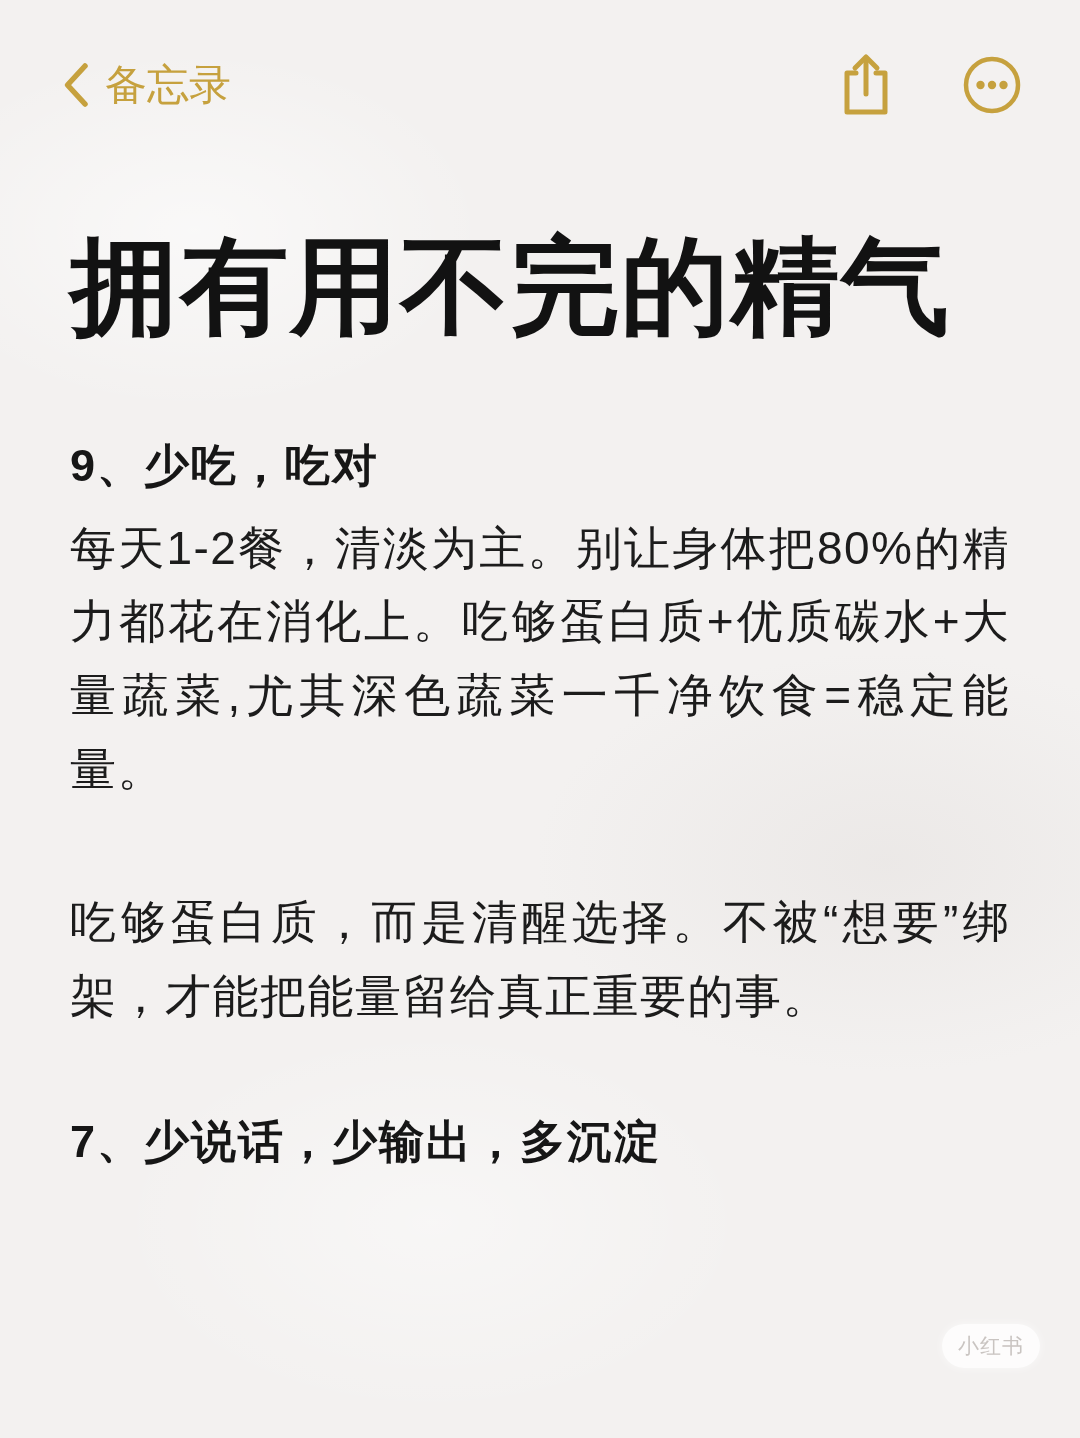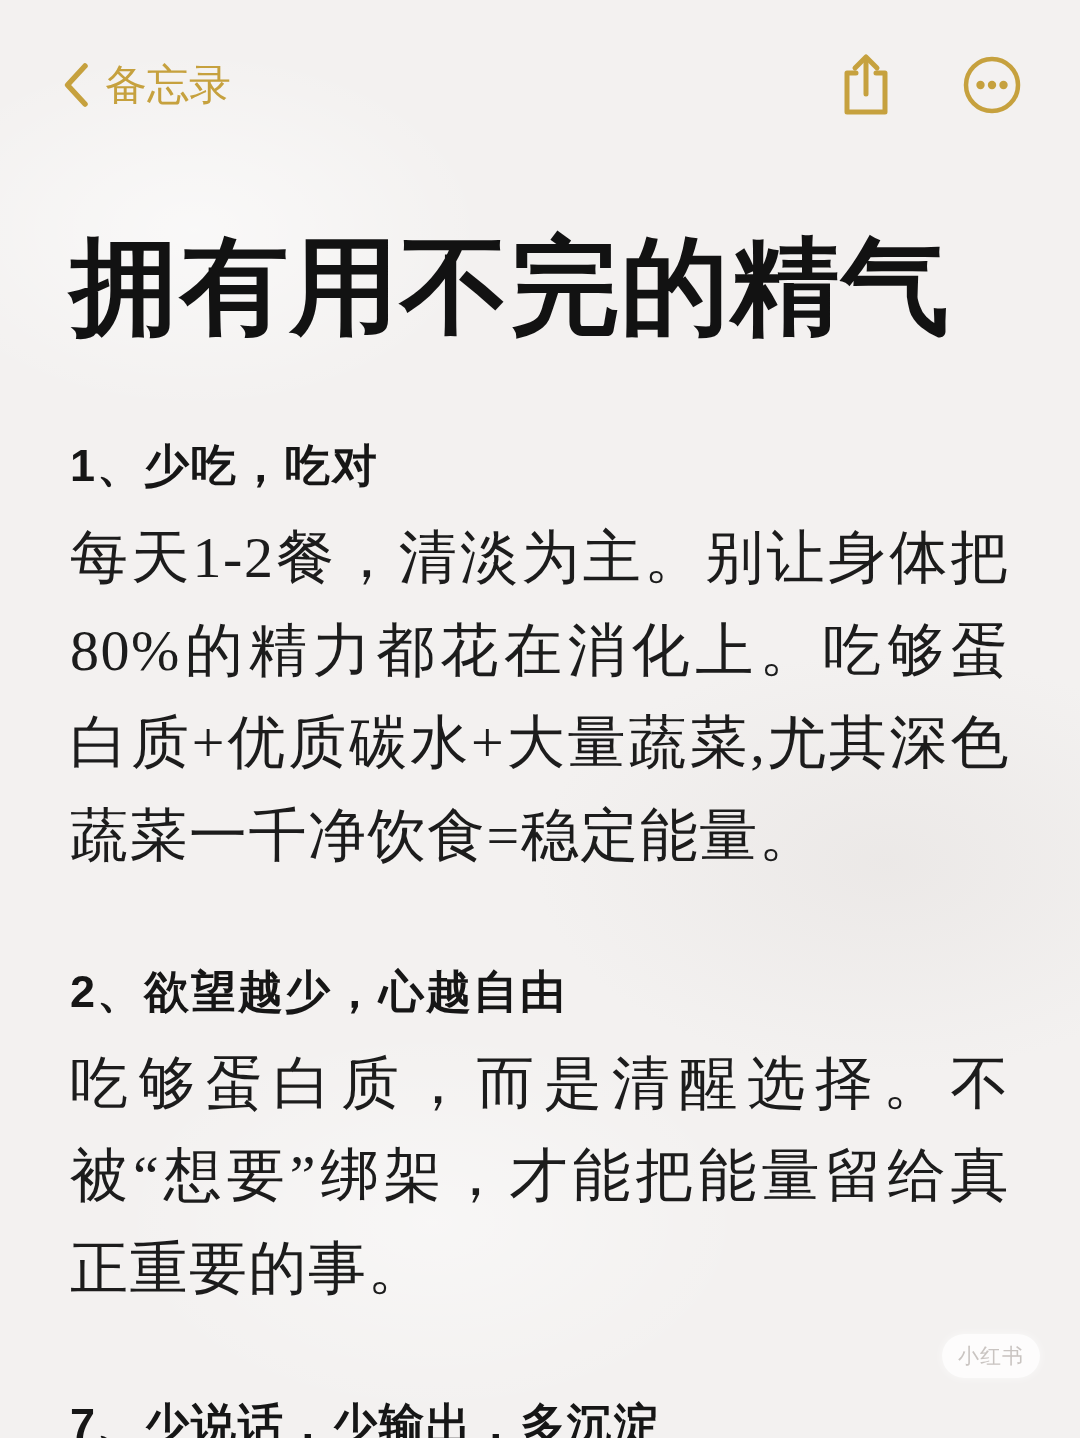--- a/index.html
+++ b/index.html
@@ -74,32 +74,31 @@
   .section h2 {
     margin: 0 0 16px 0;
     font-size: 45px;
     line-height: 1.3;
     font-weight: 800;
     letter-spacing: 2px;
     color: #161616;
   }
   .section p {
     margin: 0;
-    font-size: 58px;
+    font-size: 46px;
     line-height: 1.6;
     letter-spacing: 1.5px;
     font-weight: 400;
     color: #1c1c1c;
     text-align: justify;
-    font-family: Liberation Serif, serif;
   }
   .xhs-badge {
     position: absolute;
     right: 40px;
-    bottom: 60px;
+    bottom: 70px;
     background: rgba(255,255,255,0.78);
     color: rgba(198,193,190,0.95);
     font-size: 21px;
     letter-spacing: 1px;
     padding: 8px 16px;
     border-radius: 24px;
     z-index: 3;
     box-shadow: 0 0 10px rgba(255,255,255,0.6);
   }
 </style>
@@ -133,26 +132,25 @@
           <circle cx="41.5" cy="30" r="4.2" fill="#c6a13e"></circle>
         </svg>
       </span>
     </div>
   </div>
 
   <div class="content">
     <h1 class="note-title">拥有用不完的精气</h1>
 
     <div class="section">
-      <h2>1、少吃，吃对</h2>
+      <h2>9、少吃，吃对</h2>
       <p>每天1-2餐，清淡为主。别让身体把80%的精力都花在消化上。吃够蛋白质+优质碳水+大量蔬菜,尤其深色蔬菜一千净饮食=稳定能量。</p>
     </div>
 
     <div class="section">
-      <h2>2、欲望越少，心越自由</h2>
       <p>吃够蛋白质，而是清醒选择。不被“想要”绑架，才能把能量留给真正重要的事。</p>
     </div>
 
     <div class="section">
       <h2>7、少说话，少输出，多沉淀</h2>
     </div>
   </div>
 
   <div class="xhs-badge">小红书</div>
 

